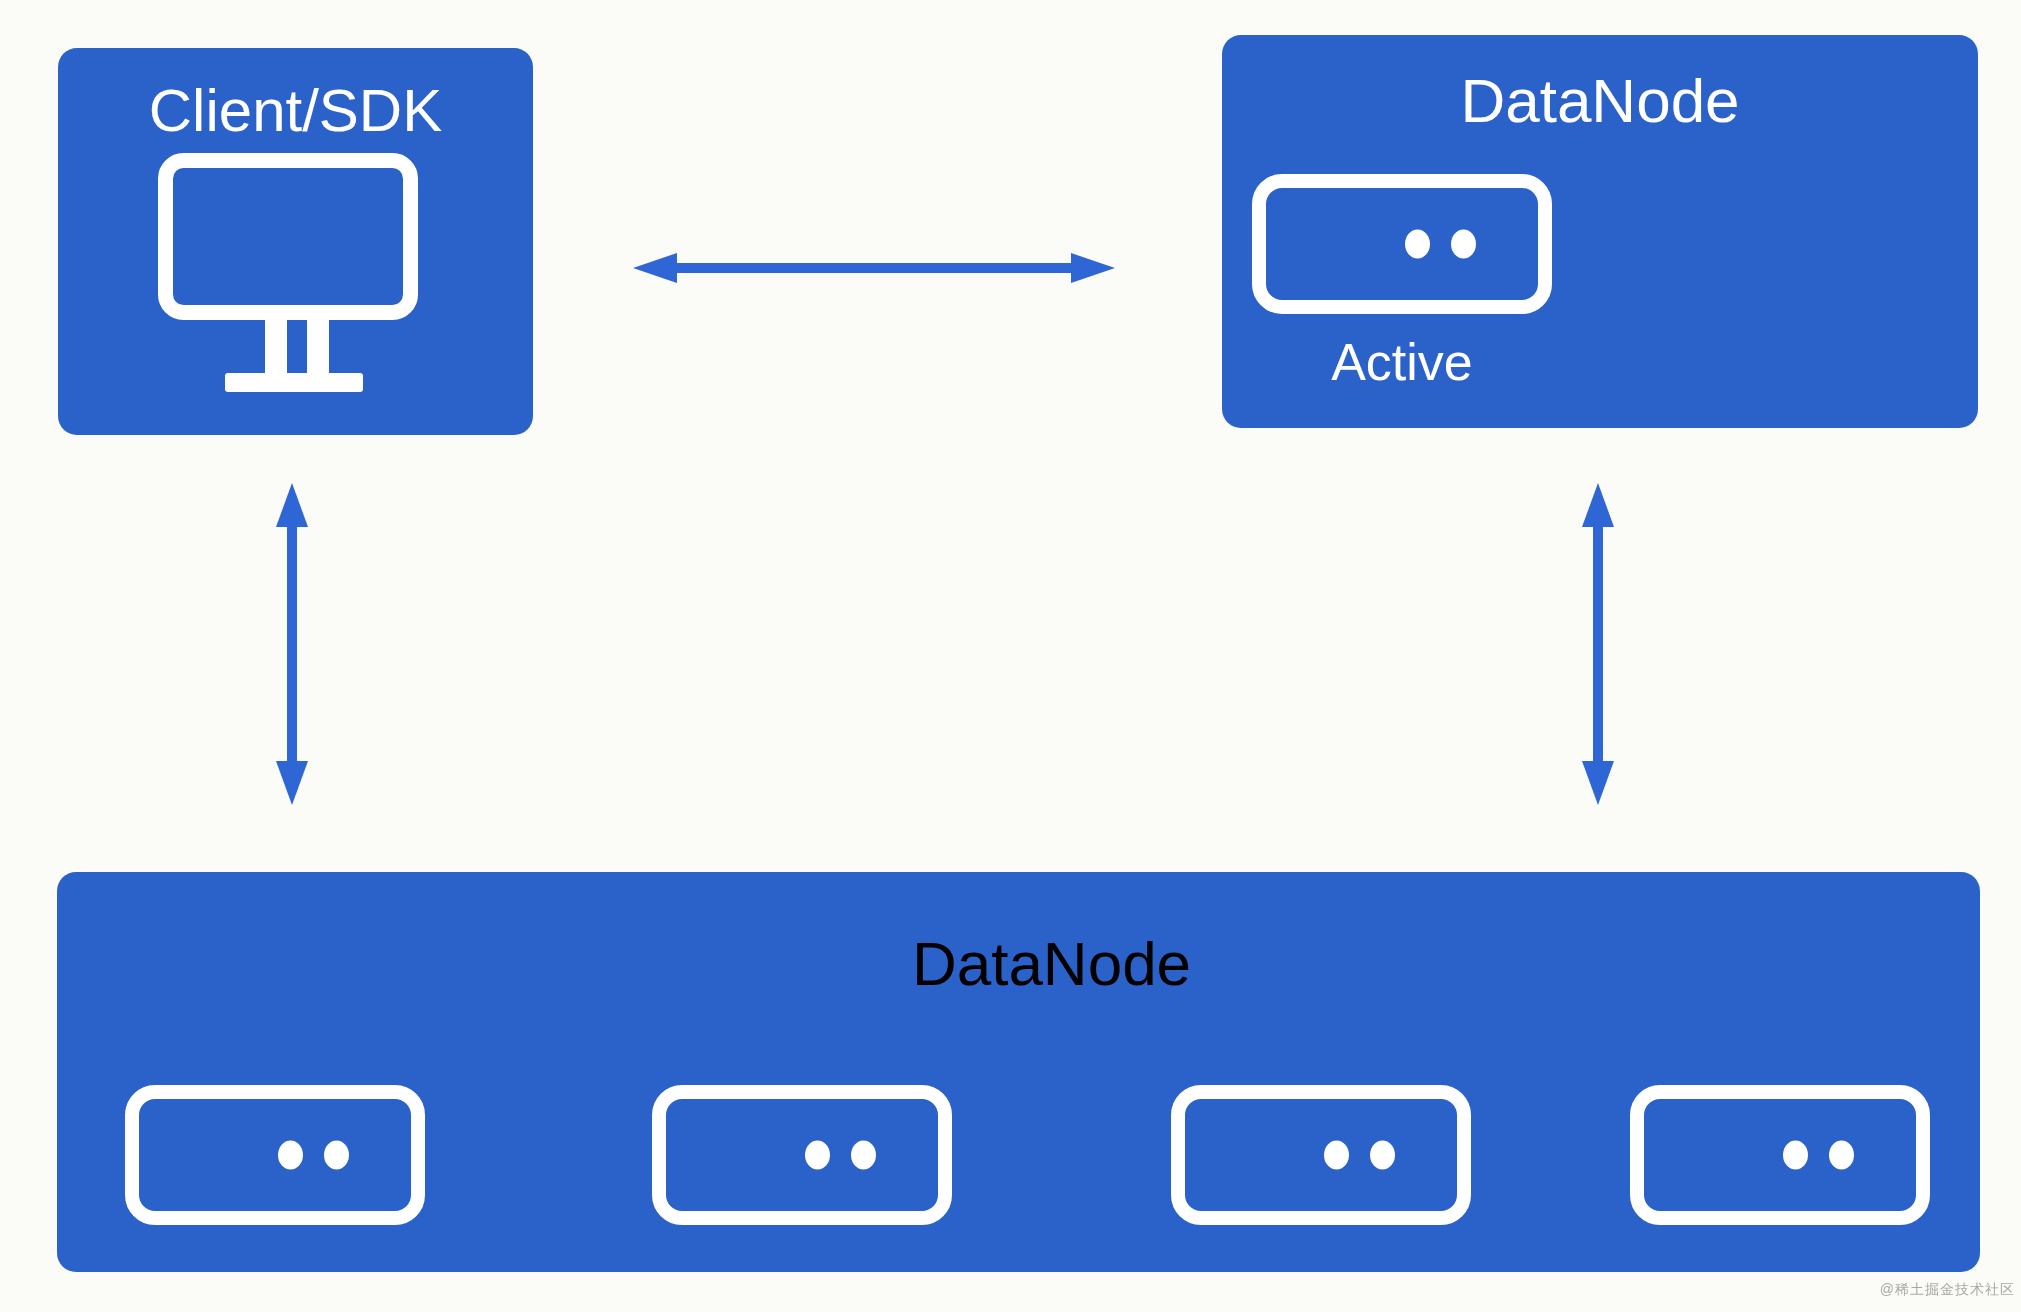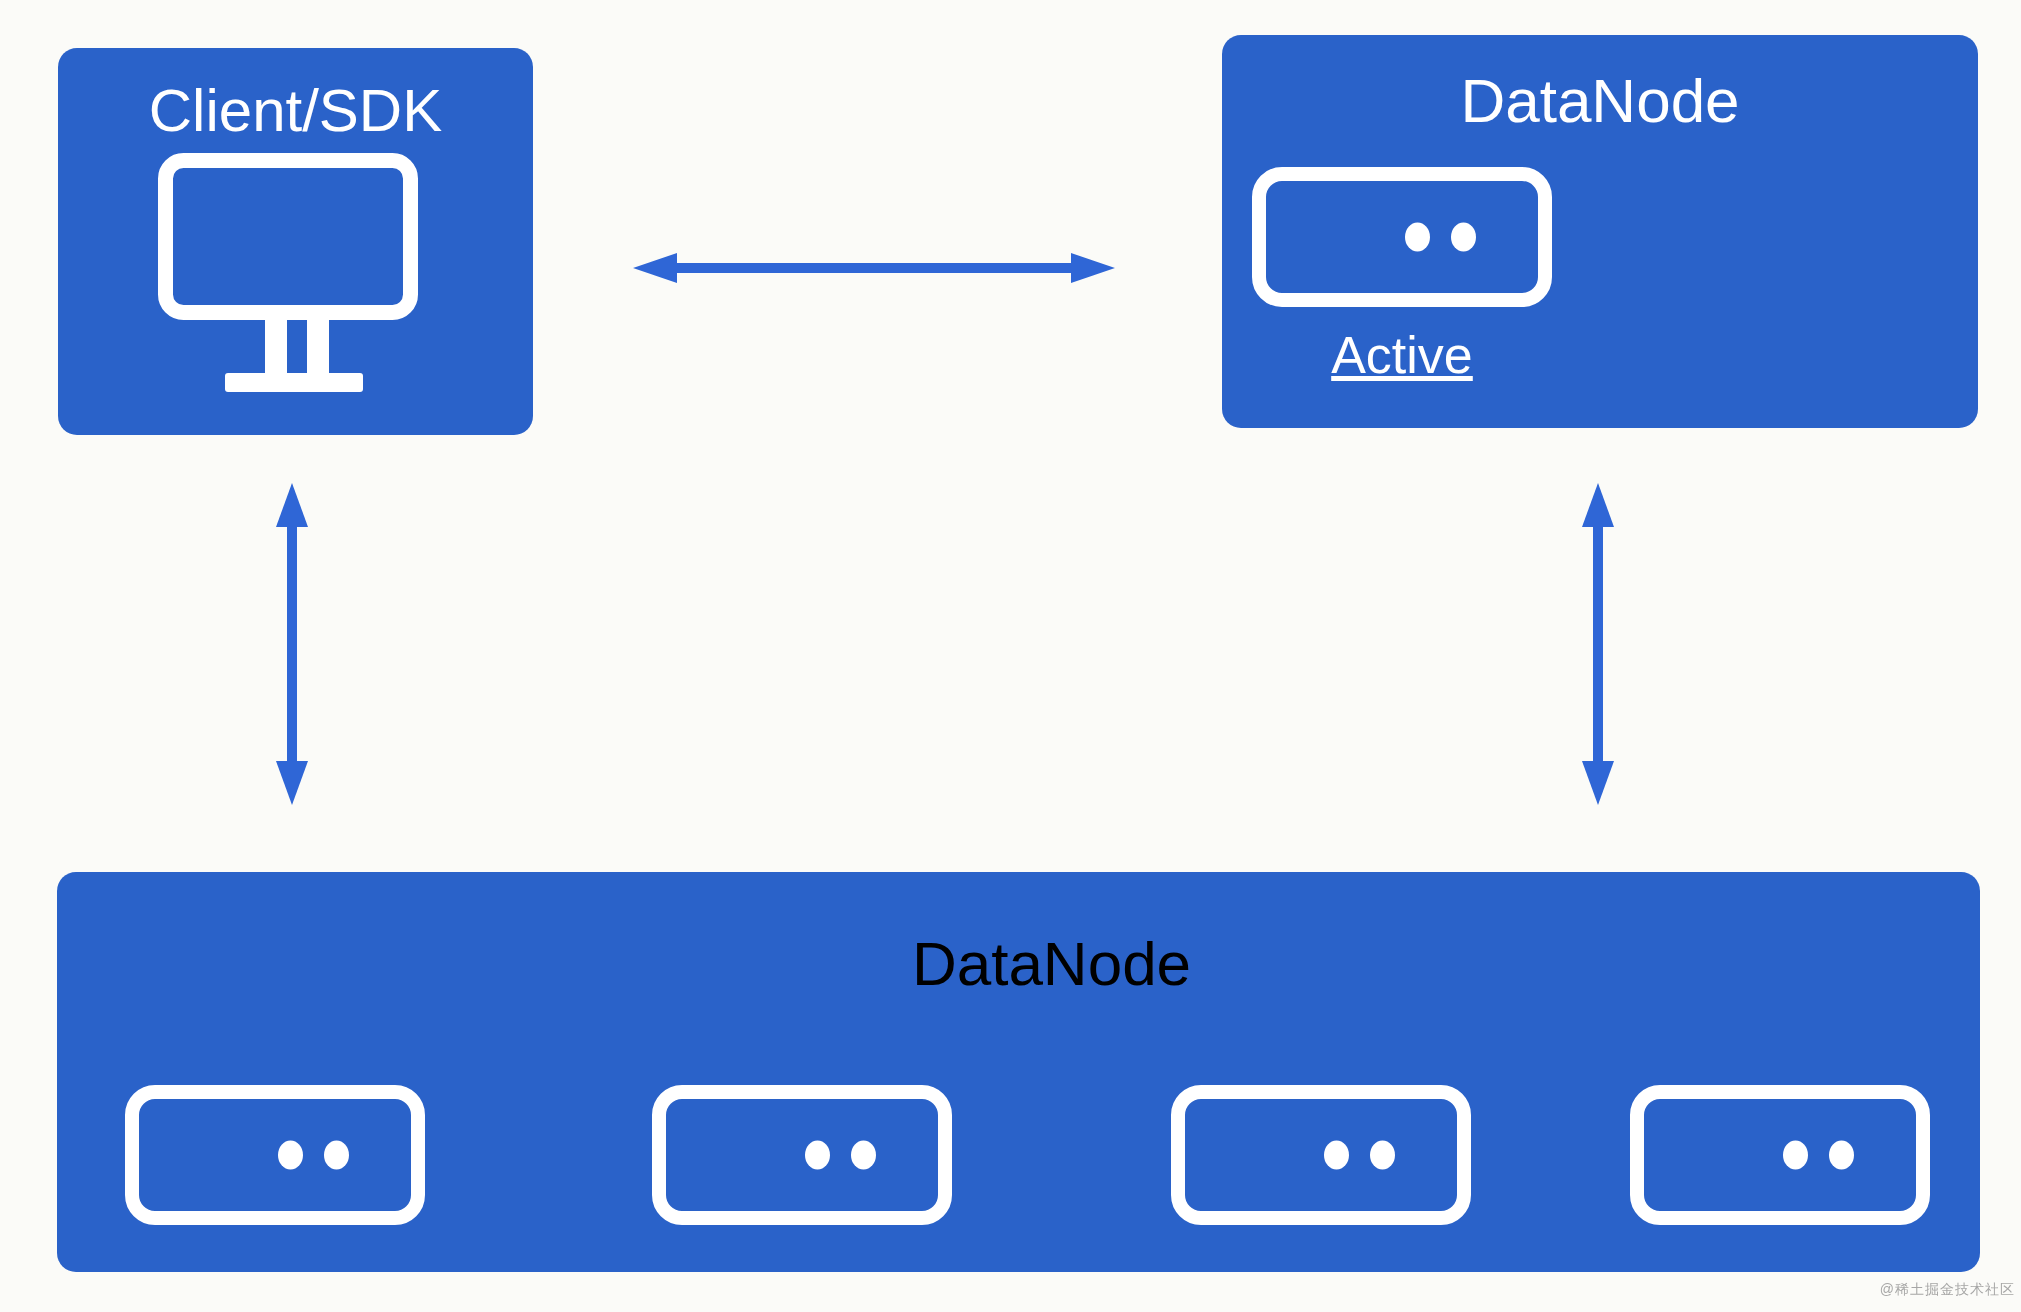--- a/index.html
+++ b/index.html
@@ -29,21 +29,21 @@
   }
   .monitor-icon { position: absolute; left: 100px; top: 105px; }
 
   
   #namenode-box { left: 1222px; top: 35px; width: 756px; height: 393px; }
   .nn-title {
     position: absolute; top: 32px; left: 0; width: 100%;
     text-align: center; font-size: 62px; line-height: 1.1; color: #fff;
   }
   .nn-node { position: absolute; width: 300px; text-align: center; }
-  #nn-active  { left: 30px;  top: 132px; text-decoration: underline; }
+  #nn-active  { left: 30px;  top: 139px; }
   #nn-standby { left: 411px; top: 145px; }
   .nn-label { margin-top: 20px; font-size: 52px; line-height: 1.1; color: #fff; }
 
   
   .server {
     position: relative;
     width: 300px; height: 140px;
     box-sizing: border-box;
     border: 14px solid #ffffff;
     border-radius: 30px;

